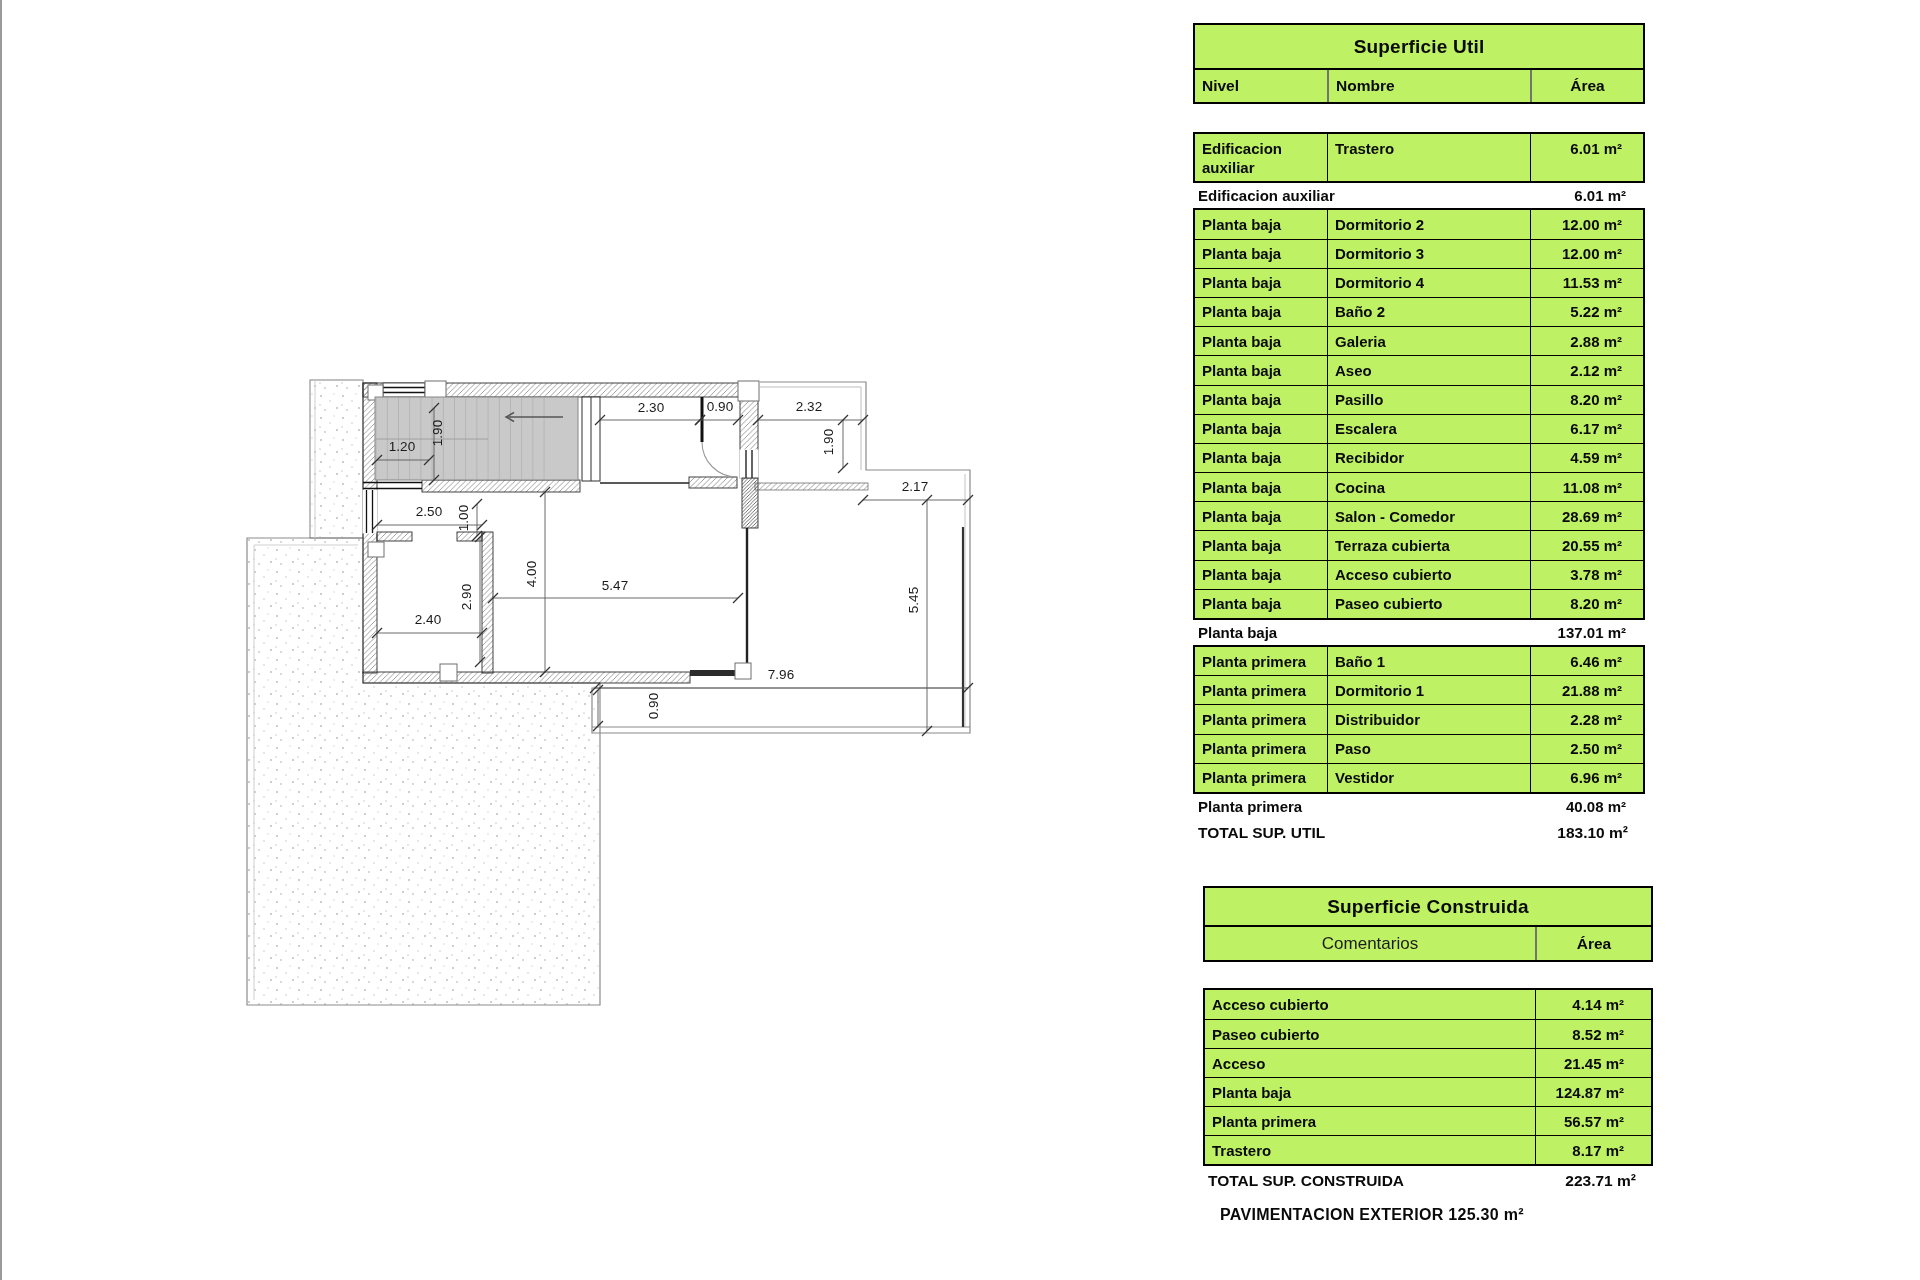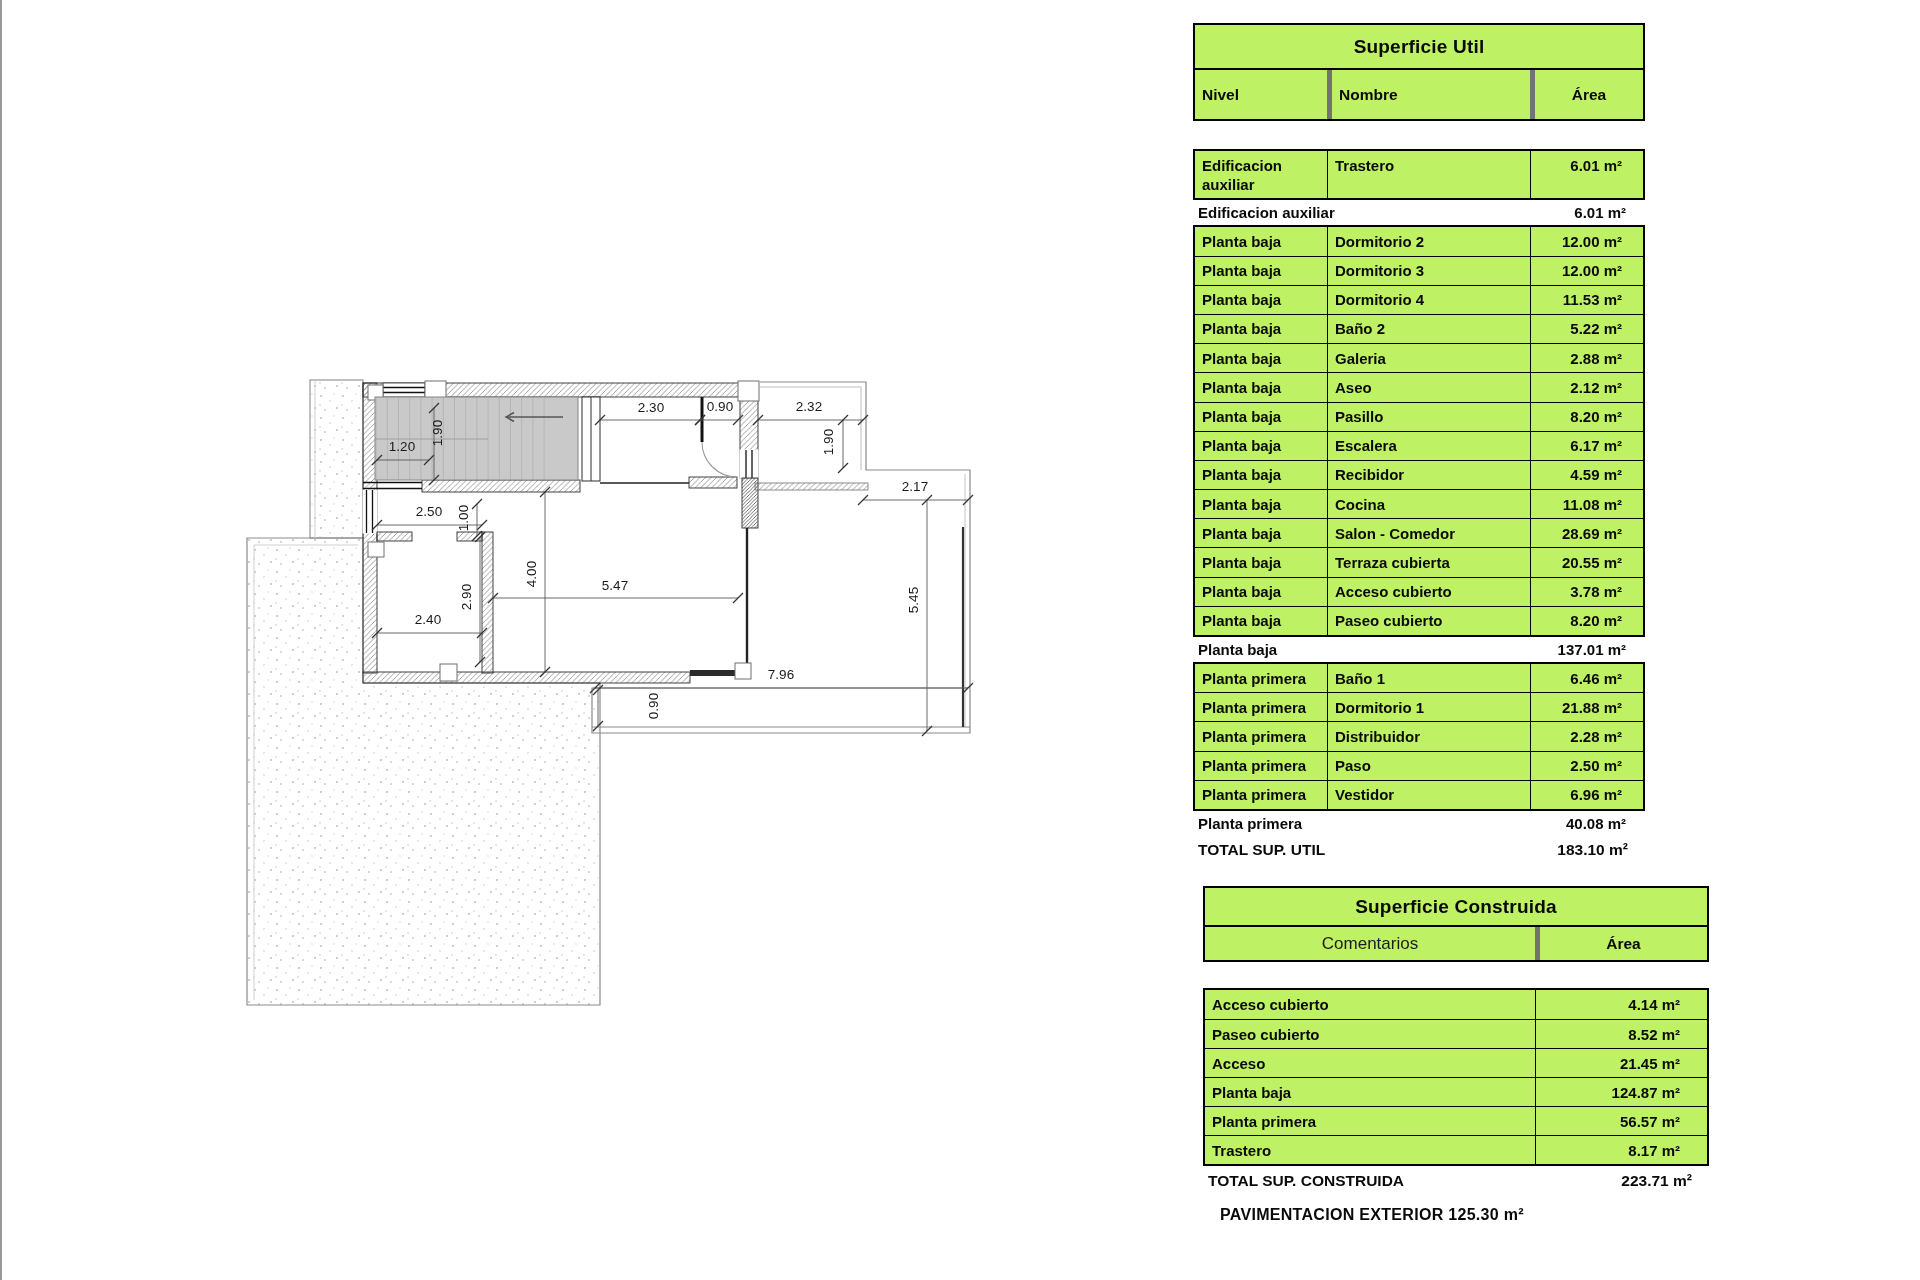--- a/index.html
+++ b/index.html
@@ -6,30 +6,30 @@
   body{
     width:1920px;height:1280px;background:#ffffff;position:relative;overflow:hidden;
     font-family:"Liberation Sans", sans-serif;color:#0a0a0a;
   }
   .left-edge{position:absolute;left:0;top:0;width:2px;height:1280px;background:#9a9a9a;}
   .plan-wrap{position:absolute;left:230px;top:370px;width:790px;height:700px;}
 
   
   .tbl{position:absolute;font-weight:bold;}
   .t1{left:1193px;top:23px;width:452px;}
-  .t2{left:1203px;top:886px;width:506px;}
+  .t2{left:1203px;top:886px;width:450px;}
   .box{border:2px solid #000;box-sizing:border-box;background:#bef264;}
   .title-row{display:flex;align-items:center;justify-content:center;font-size:19px;letter-spacing:.2px;}
   .t1 .title-row{height:43px;border-bottom:2px solid #000;}
   .t2 .title-row{height:37px;border-bottom:2px solid #000;}
   .hdr{display:grid;}
-  .t1 .hdr{grid-template-columns:132px 203px auto;height:49px;}
+  .t1 .hdr{grid-template-columns:132px 203px auto;height:32px;}
   .t2 .hdr{grid-template-columns:330px auto;height:33px;border-radius:10px;}
   .hc{display:flex;align-items:center;padding-left:7px;font-size:15.5px;box-sizing:border-box;}
-  .hc + .hc{border-left:5px solid #737373;}
+  .hc + .hc{border-left:2px solid #737373;}
   .hc.center{justify-content:center;padding-left:0;}
   .hc.regular{font-weight:normal;font-size:17px;color:#1c1c1c;}
   .gap28{height:28px;} .gap26{height:26px;}
   .trow{display:grid;box-sizing:border-box;}
   .t1 .trow{grid-template-columns:132px 203px auto;}
   .t2 .trow{grid-template-columns:330px auto;}
   .trow + .trow{border-top:1px solid #000;}
   .c{padding:4.5px 0 4.5px 7px;font-size:15px;line-height:1.28;box-sizing:border-box;}
   .c + .c{border-left:1px solid #000;}
   .c.area{text-align:right;padding-right:21px;padding-left:0;}

